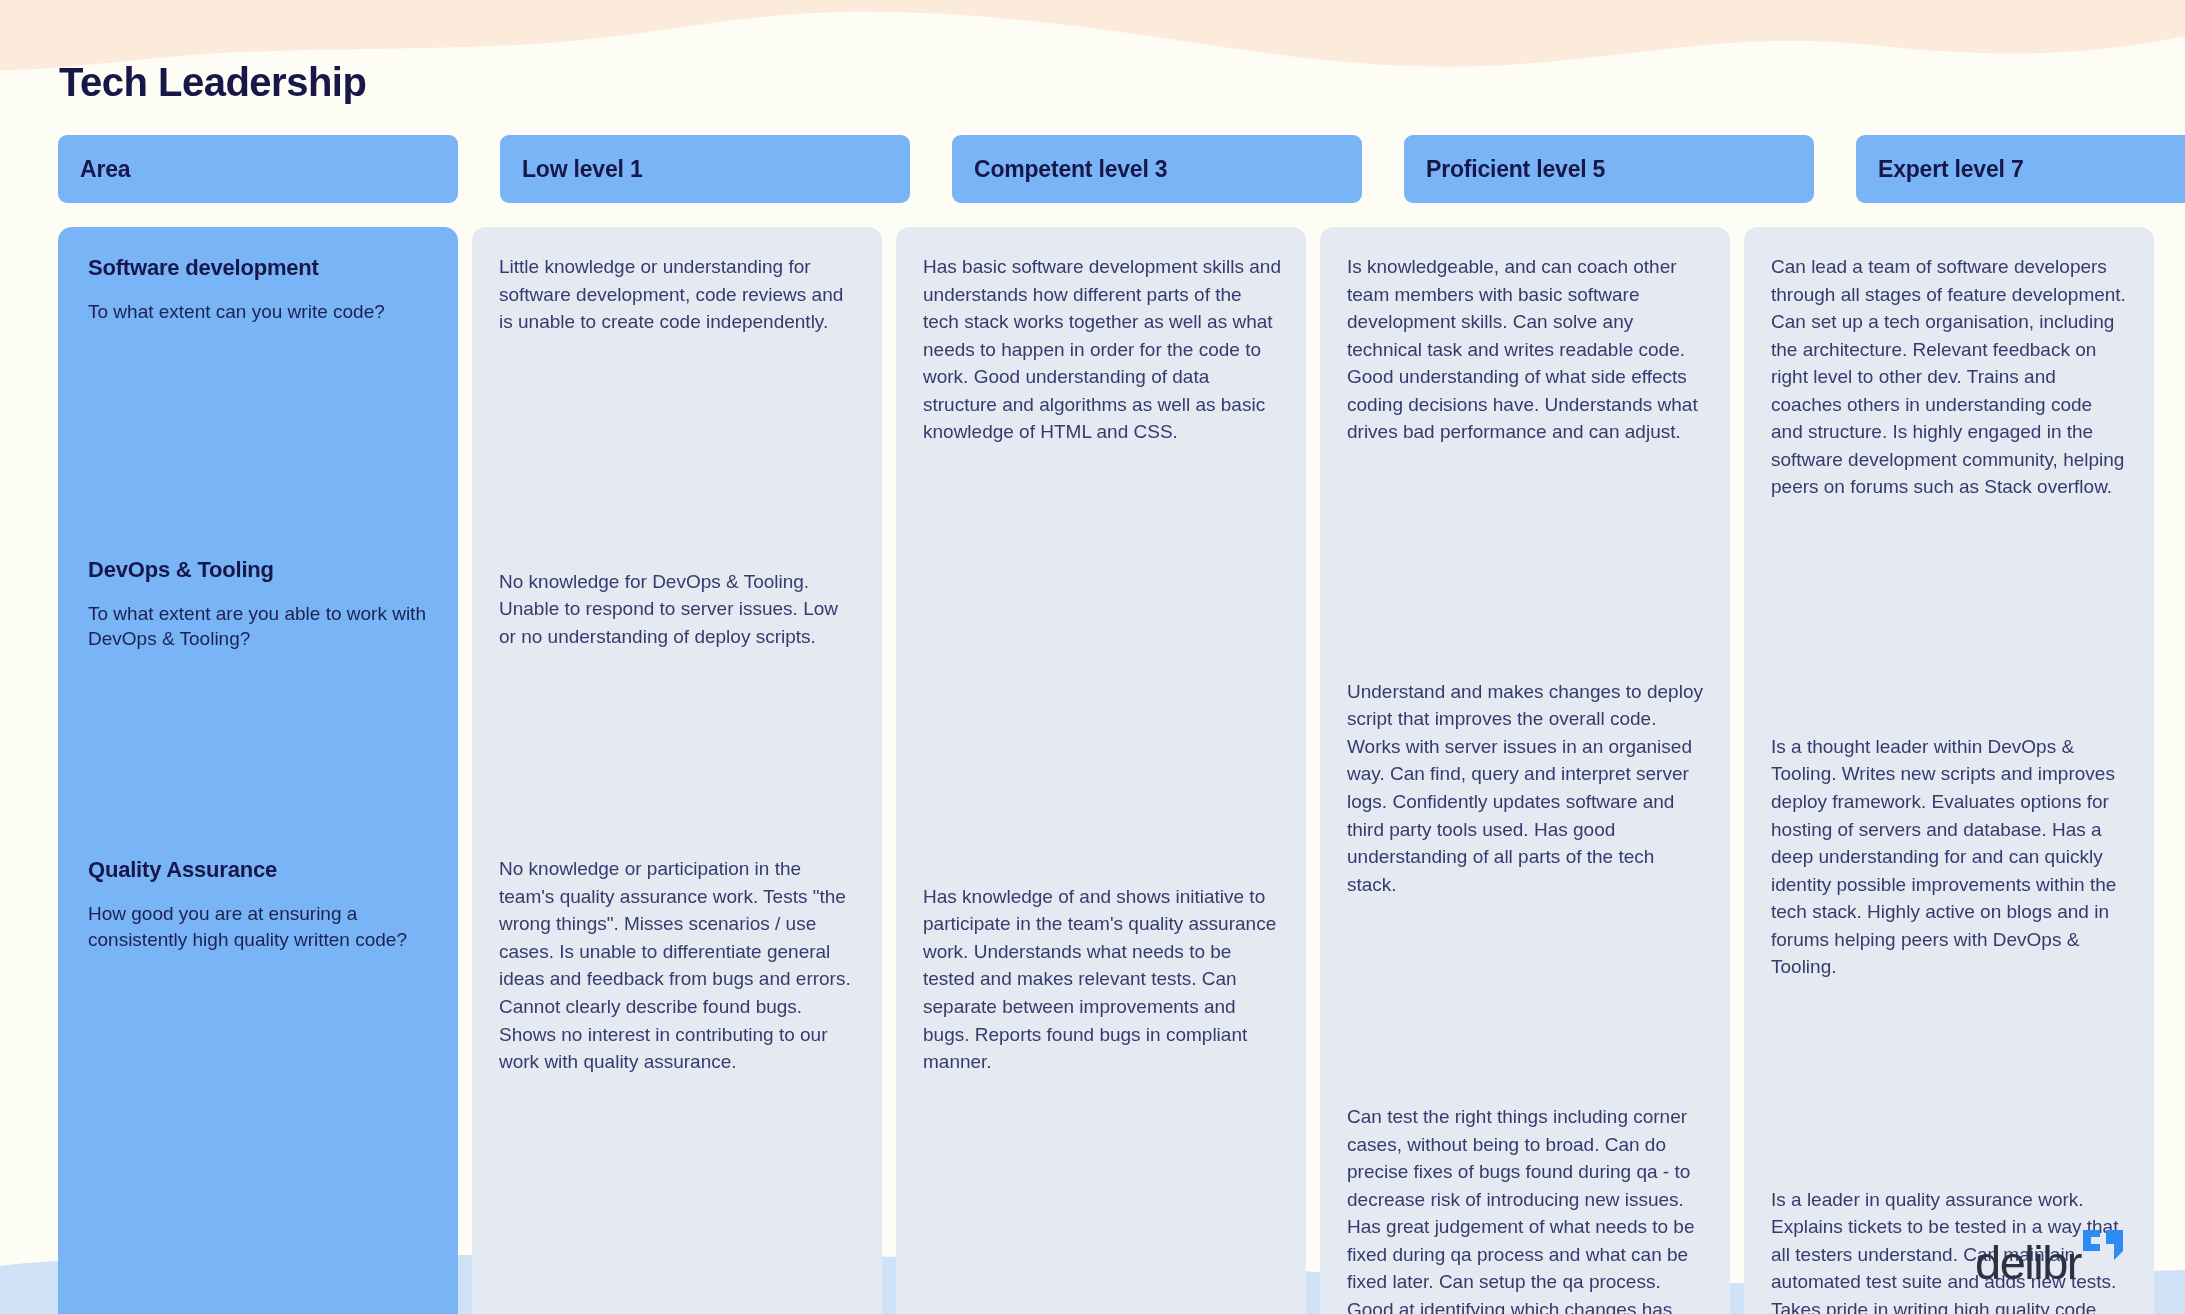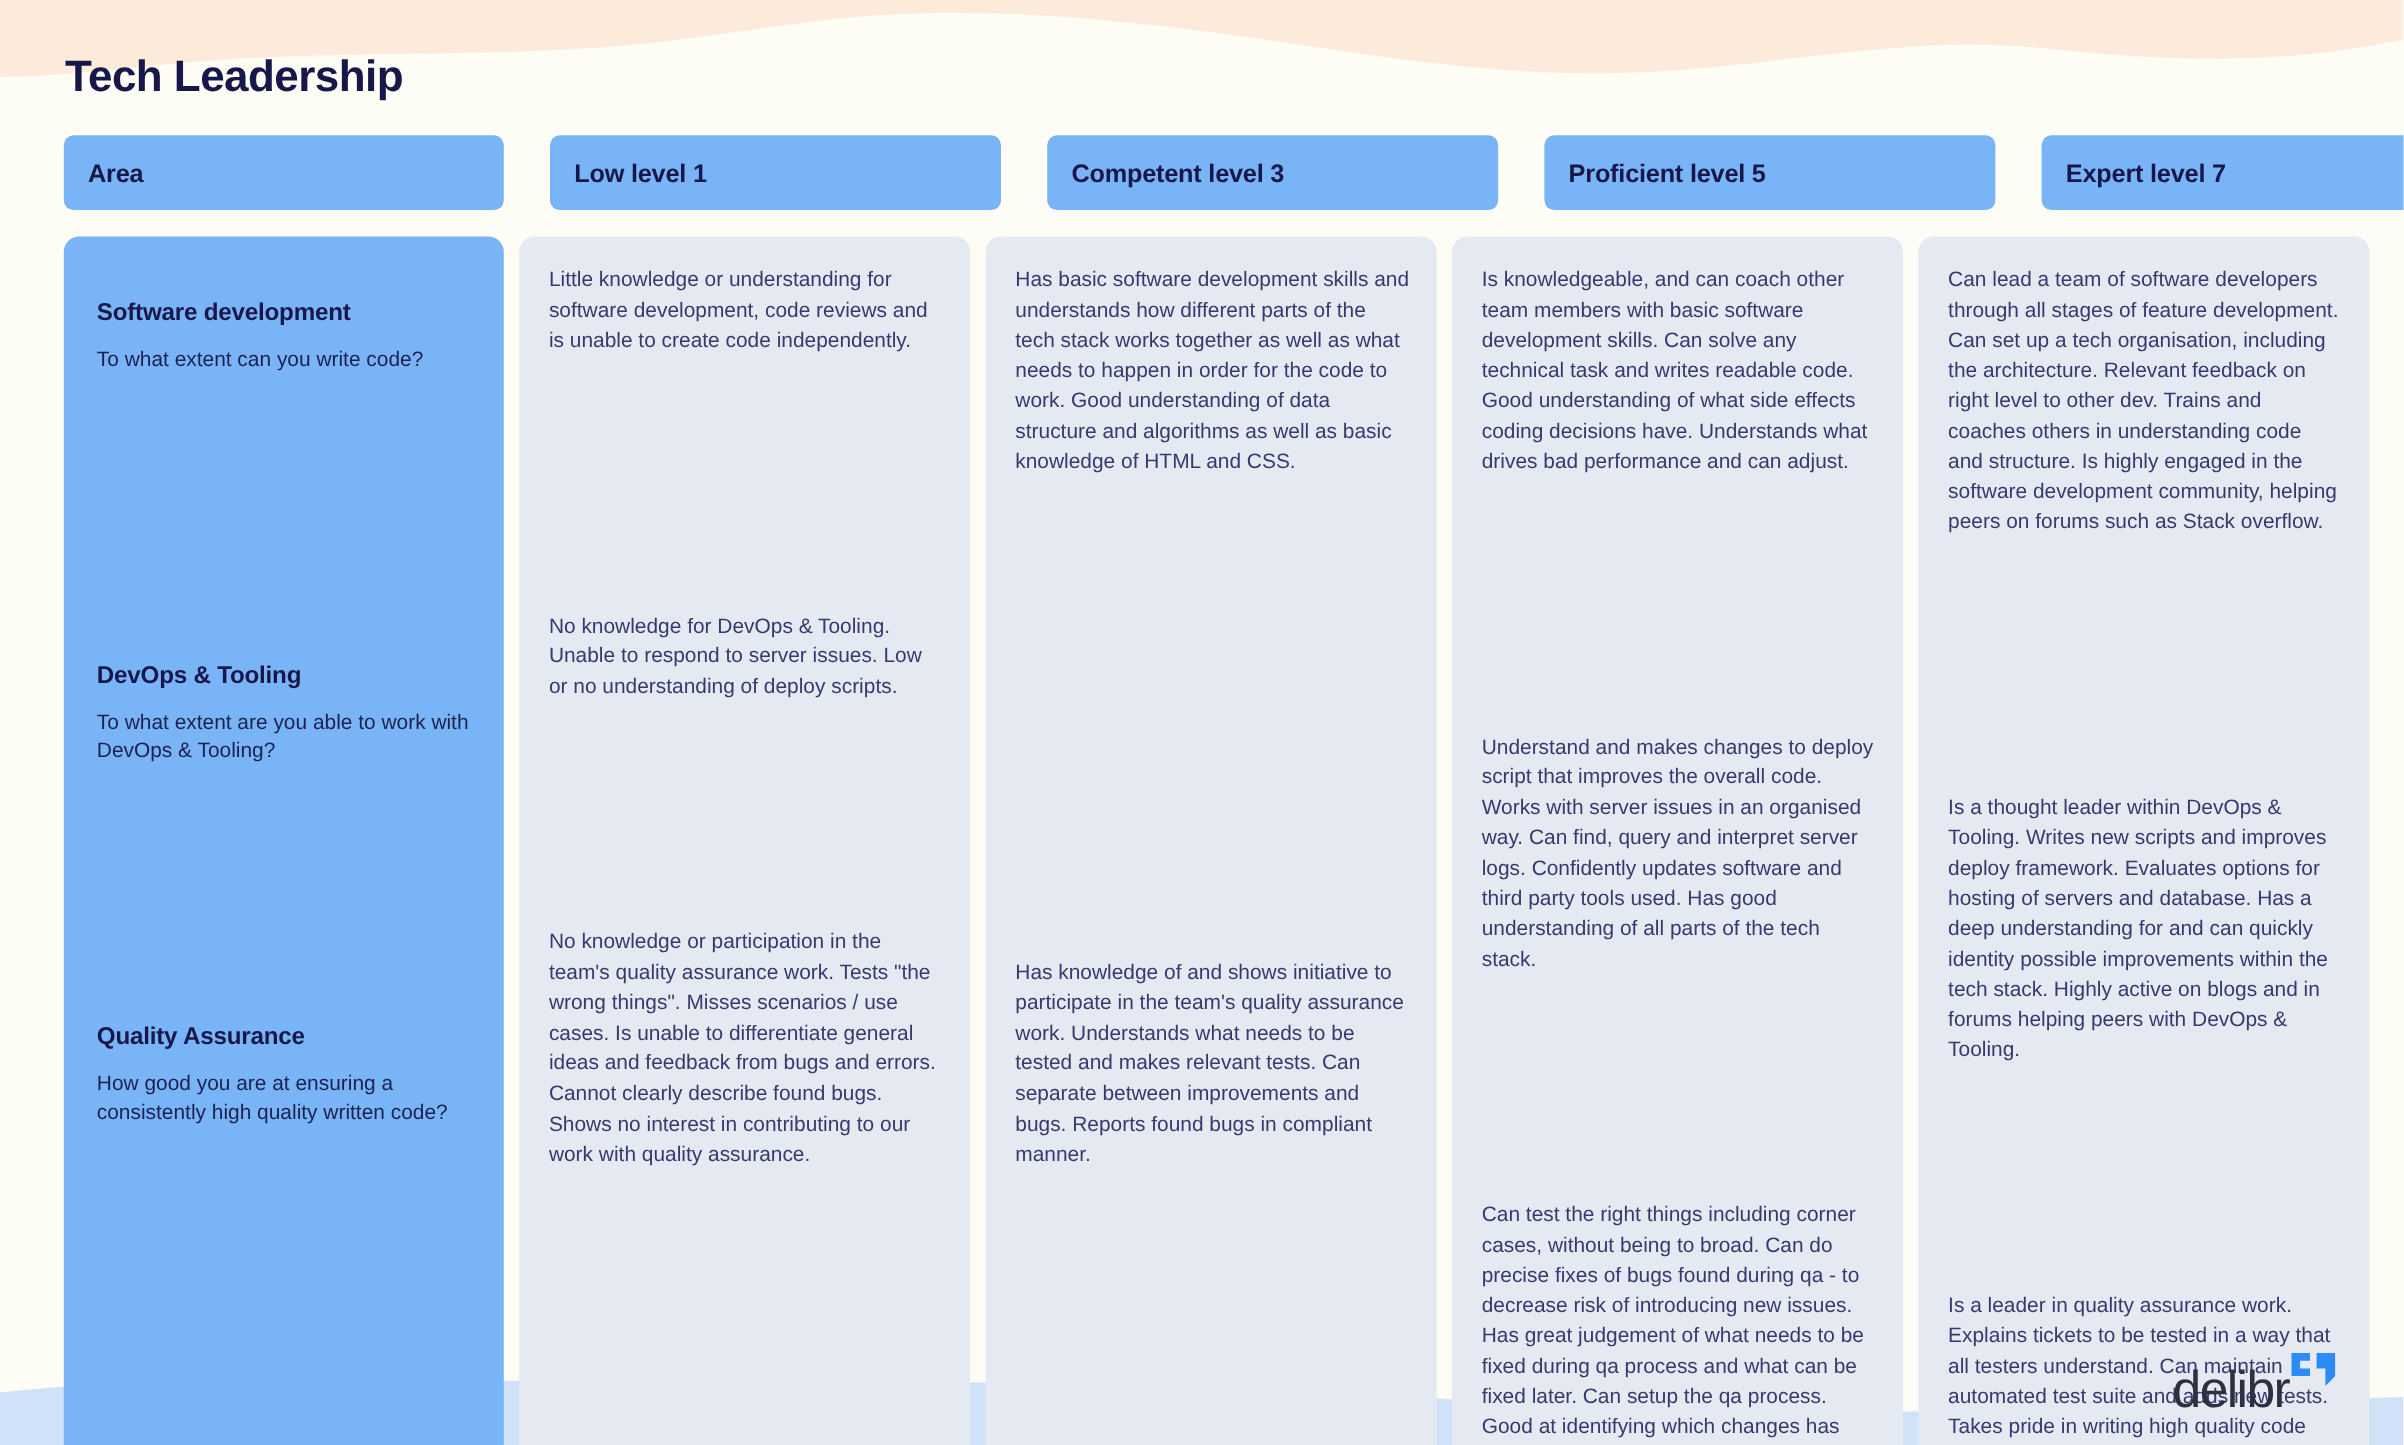--- a/index.html
+++ b/index.html
@@ -33,21 +33,21 @@
     z-index: 0;
     pointer-events: none;
   }
 
   
   .page {
     position: relative;
     z-index: 2;
     width: 2185px;
     height: 1314px;
-    padding: 32px 58px 0 58px;
+    padding: 44px 58px 0 58px;
   }
 
   .page-title {
     font-size: 40px;
     font-weight: bold;
     color: #17174A;
     letter-spacing: -0.5px;
     margin-top: 16px;
     margin-bottom: 30px;
     margin-left: 1px;
@@ -85,21 +85,20 @@
     width: 400px;
     flex: 0 0 400px;
     background: #79B4F7;
     border-radius: 14px;
     padding: 28px 28px 28px 30px;
     display: flex;
     flex-direction: column;
   }
   .area-block {
     color: #17174A;
-    margin-top: 28px;
   }
   .area-name {
     font-size: 22px;
     font-weight: bold;
     letter-spacing: -0.2px;
     margin-bottom: 18px;
   }
   .area-question {
     font-size: 19px;
     line-height: 1.35;

